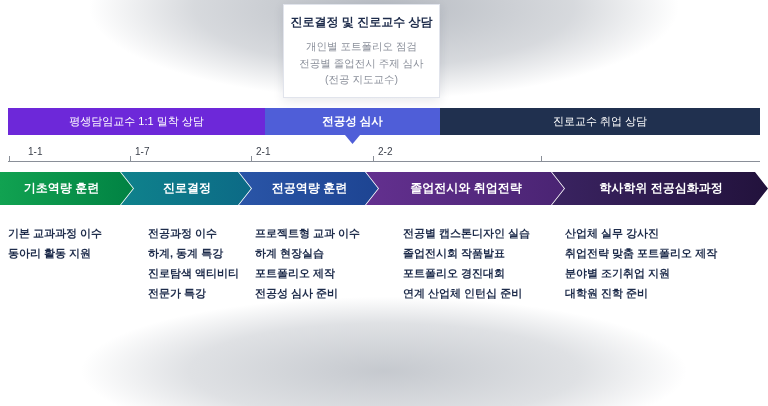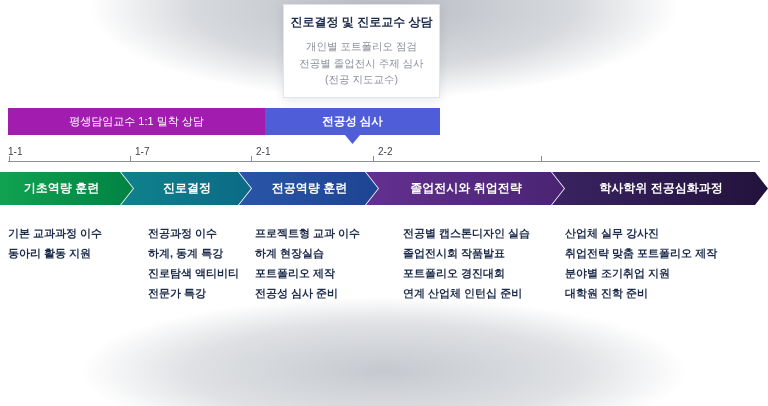--- a/index.html
+++ b/index.html
@@ -26,21 +26,21 @@
   .band-left { width:257px; }
   .band-center { width:175px; font-weight:700; font-size:11.5px; }
   .band-right { flex:1; }
   .band-pointer { position:absolute; left:345px; top:135px; width:15px; height:9px; z-index:2;
     clip-path:polygon(0 0, 100% 0, 50% 100%); }
 
   
   .timeline { position:absolute; left:8px; top:145px; width:752px; height:17px; z-index:1;
     border-bottom:1px solid #8a8f98; }
   .tl-label { position:absolute; bottom:4px; font-size:10px; color:#3a3f4a; }
-  .tl-l0 { left:0; } .tl-l1 { left:127px; } .tl-l2 { left:248px; } .tl-l3 { left:370px; }
+  .tl-l0 { left:20px; } .tl-l1 { left:127px; } .tl-l2 { left:248px; } .tl-l3 { left:370px; }
   .tl-tick { position:absolute; bottom:0; width:1px; height:5px; background:#8a8f98; }
   .tl-t0 { left:1px; } .tl-t1 { left:122px; } .tl-t2 { left:243px; } .tl-t3 { left:365px; } .tl-t4 { left:533px; }
 
   
   .arrows { position:absolute; left:0; top:172px; height:33px; display:flex; z-index:1; }
   .arrow { height:33px; display:flex; align-items:center; justify-content:center;
     color:#fff; font-weight:700; font-size:12px; white-space:nowrap; padding-right:10px;
     clip-path:polygon(0 0, calc(100% - 13px) 0, 100% 50%, calc(100% - 13px) 100%, 0 100%, 13px 50%); }
   .arrow.first { clip-path:polygon(0 0, calc(100% - 13px) 0, 100% 50%, calc(100% - 13px) 100%, 0 100%); }
   .arrow + .arrow { margin-left:-12px; padding-left:12px; }
@@ -61,22 +61,23 @@
   <div class="blur-bottom"></div>
 
   <div class="callout">
     <div class="callout-title">진로결정 및 진로교수 상담</div>
     <div class="callout-line">개인별 포트폴리오 점검</div>
     <div class="callout-line">전공별 졸업전시 주제 심사</div>
     <div class="callout-line">(전공 지도교수)</div>
   </div>
 
   <div class="band">
-    <div class="band-seg band-left" style="background: #a21caf;">평생담임교수 1:1 밀착 상담</div>
+    <div class="band-seg band-left" style="background: #6d28d9;">평생담임교수 1:1 밀착 상담</div>
     <div class="band-seg band-center" style="background: rgb(79, 94, 216);">전공성 심사</div>
+    <div class="band-seg band-right" style="background: rgb(32, 48, 79);">진로교수 취업 상담</div>
   </div>
   <div class="band-pointer" style="background: rgb(79, 94, 216);"></div>
 
   <div class="timeline">
     <span class="tl-label tl-l0">1-1</span>
     <span class="tl-label tl-l1">1-7</span>
     <span class="tl-label tl-l2">2-1</span>
     <span class="tl-label tl-l3">2-2</span>
     <span class="tl-tick tl-t0"></span>
     <span class="tl-tick tl-t1"></span>

